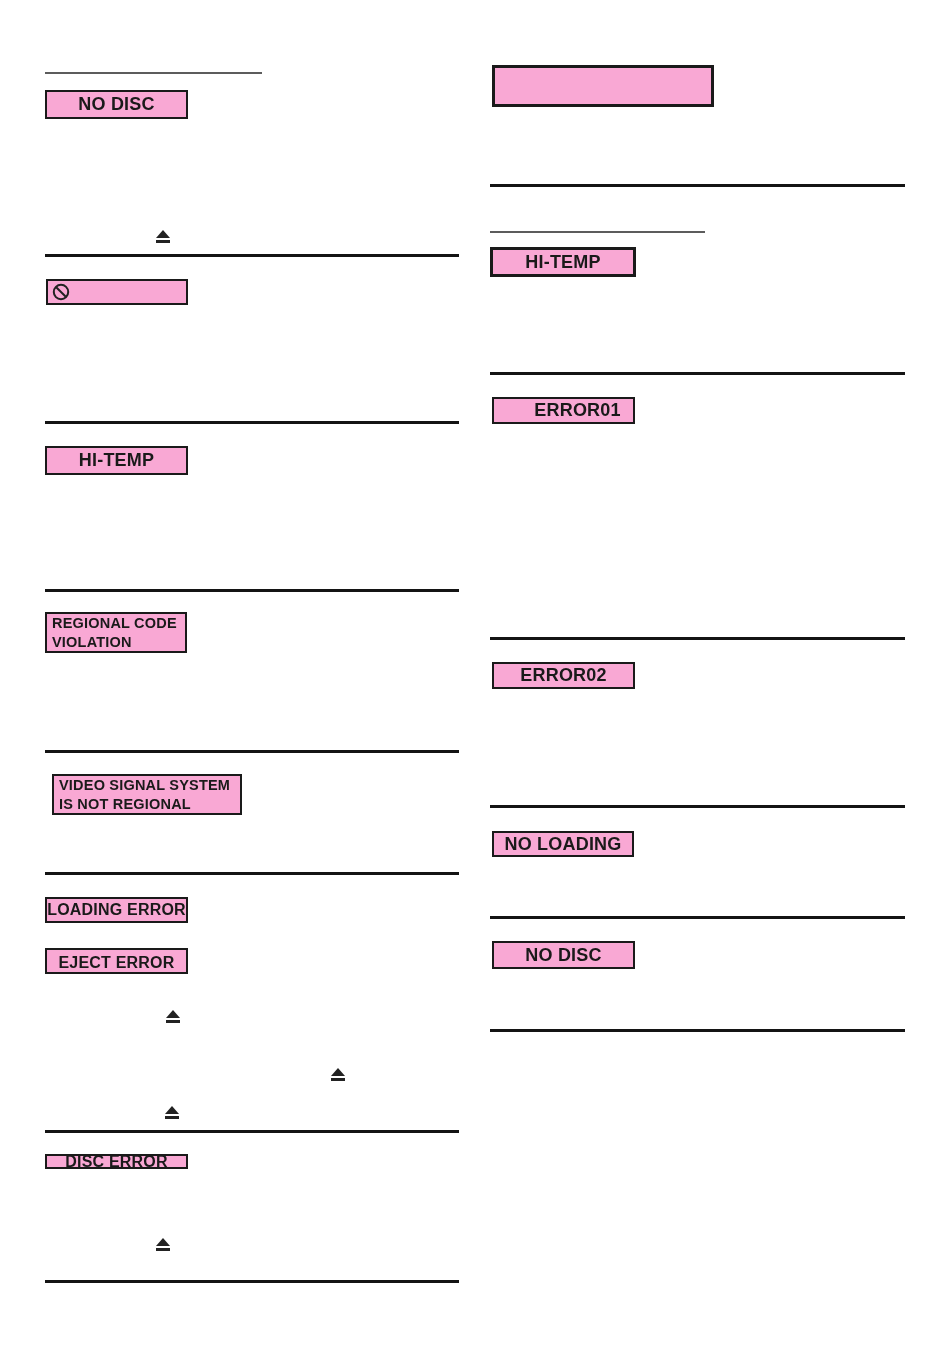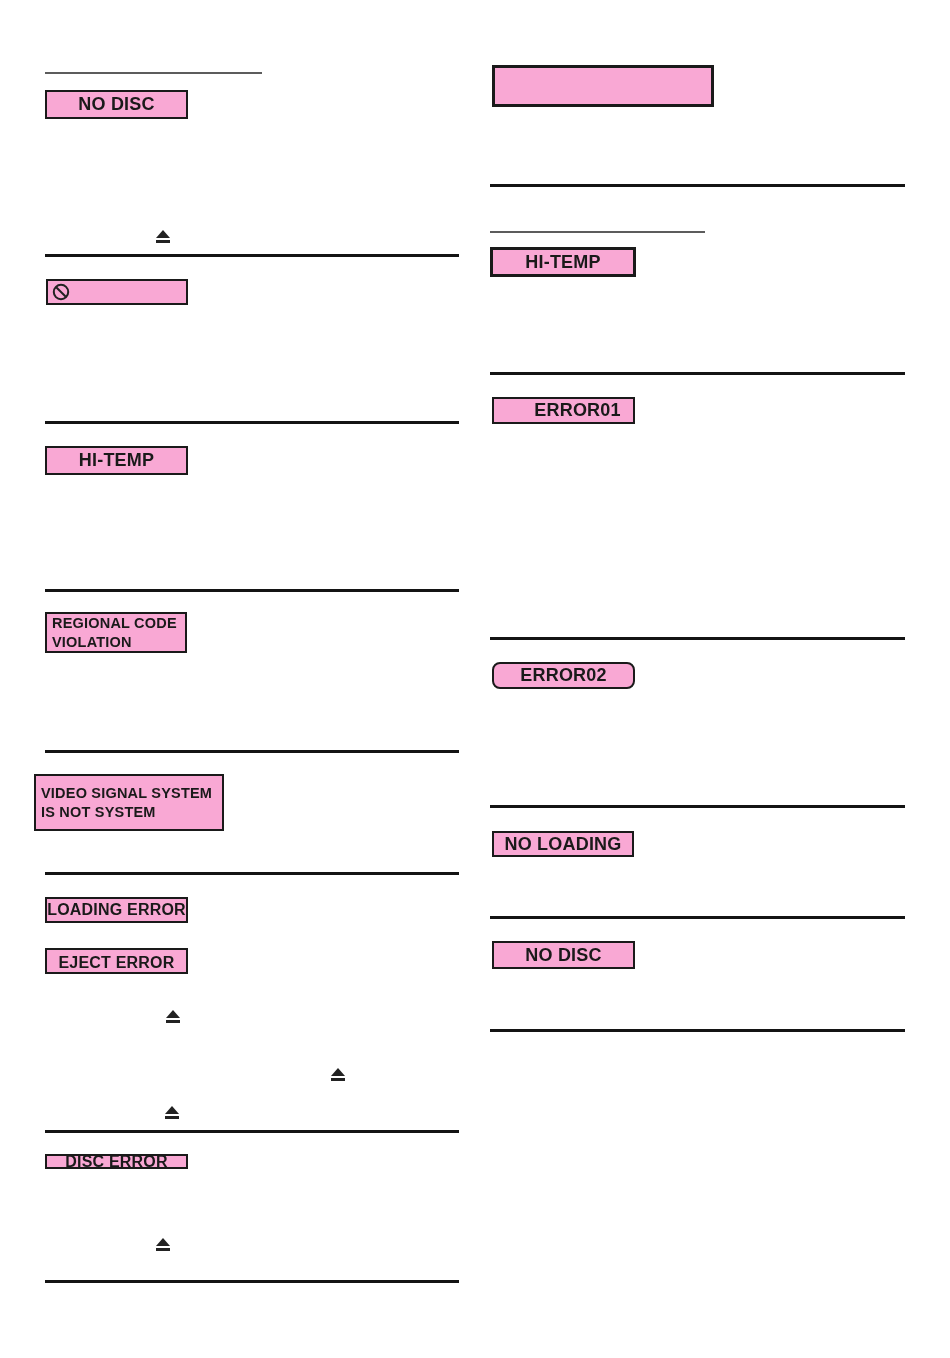--- a/index.html
+++ b/index.html
@@ -111,23 +111,23 @@
 
   <div class="rule" style="left:45px; top:589px; width:414px;"></div>
 
   <div class="msgbox multiline" style="left:45px; top:612px; width:142px; height:41px; border-width:2px;">
     <span>REGIONAL CODE</span>
     <span>VIOLATION</span>
   </div>
 
   <div class="rule" style="left:45px; top:750px; width:414px;"></div>
 
-  <div class="msgbox multiline" style="left:34px; top:774px; width:190px; height:57px; border-width:2px;">
+  <div class="msgbox multiline" style="left:52px; top:774px; width:190px; height:41px; border-width:2px;">
     <span>VIDEO SIGNAL SYSTEM</span>
-    <span>IS NOT SYSTEM</span>
+    <span>IS NOT REGIONAL</span>
   </div>
 
   <div class="rule" style="left:45px; top:872px; width:414px;"></div>
 
   <div class="msgbox small" style="left:45px; top:897px; width:143px; height:26px; border-width:2px;">
     <span>LOADING ERROR</span>
   </div>
 
   <div class="msgbox small" style="left:45px; top:948px; width:143px; height:26px; border-width:2px;align-items:flex-end;">
     <span>EJECT ERROR</span>
@@ -172,21 +172,21 @@
   </div>
 
   <div class="rule" style="left:490px; top:372px; width:415px;"></div>
 
   <div class="msgbox" style="left:492px; top:397px; width:143px; height:27px;padding-left:28px;">
     <span>ERROR01</span>
   </div>
 
   <div class="rule" style="left:490px; top:637px; width:415px;"></div>
 
-  <div class="msgbox" style="left:492px; top:662px; width:143px; height:27px;border-radius:8px;">
+  <div class="msgbox" style="left:492px; top:662px; width:143px; height:27px;">
     <span>ERROR02</span>
   </div>
 
   <div class="rule" style="left:490px; top:805px; width:415px;"></div>
 
   <div class="msgbox" style="left:492px; top:831px; width:142px; height:26px;">
     <span>NO LOADING</span>
   </div>
 
   <div class="rule" style="left:490px; top:916px; width:415px;"></div>

